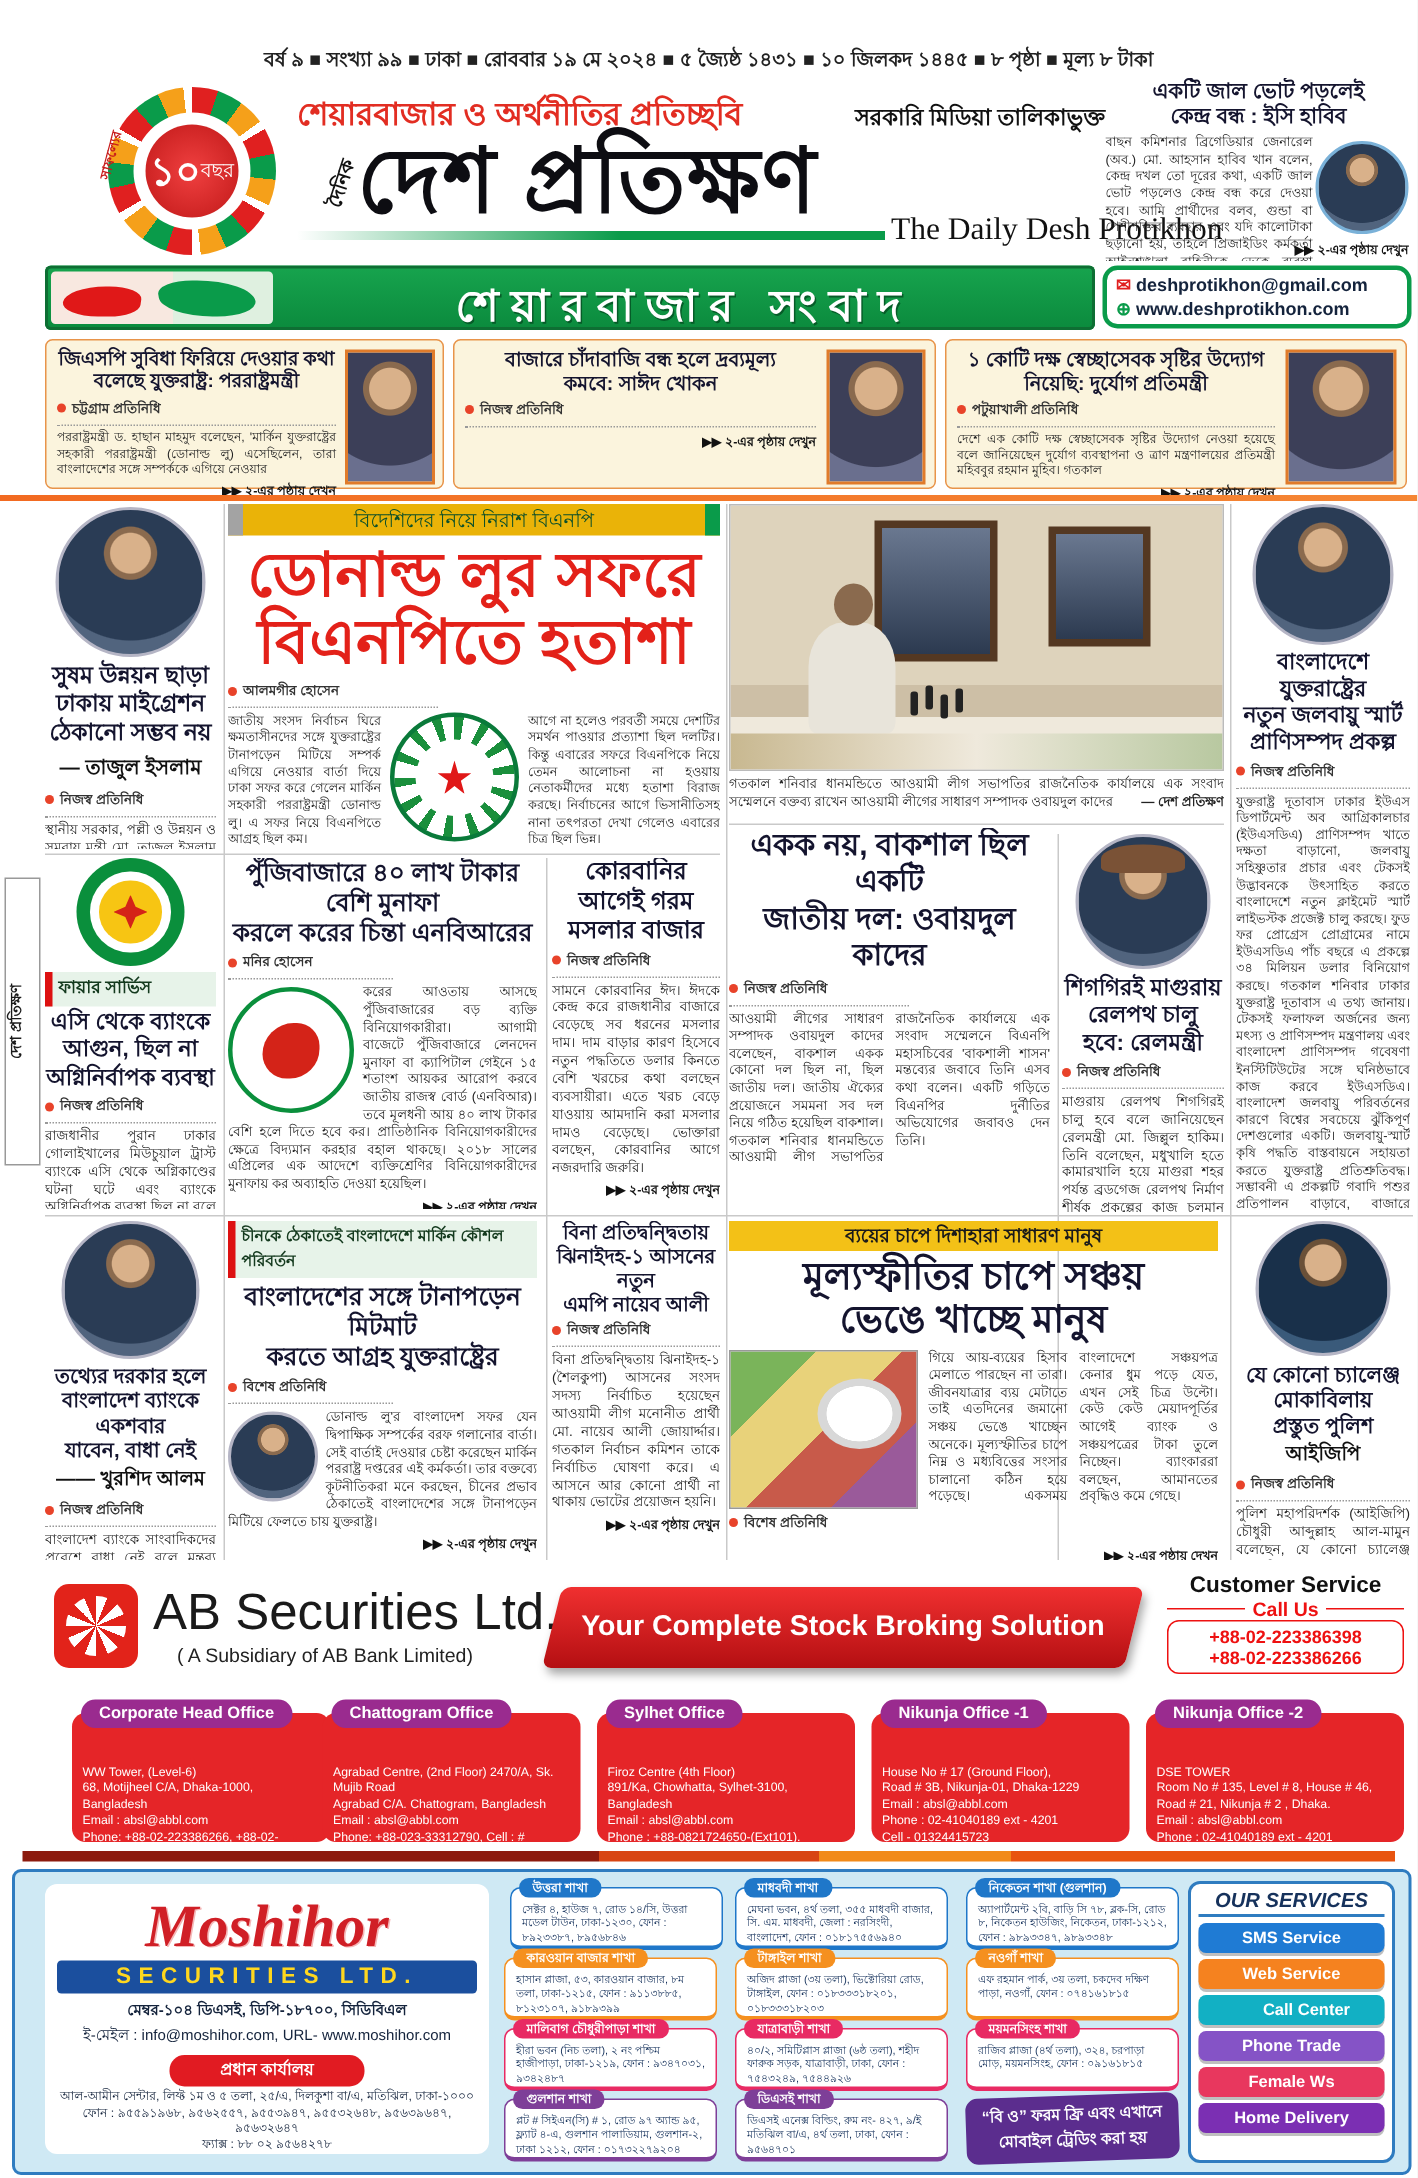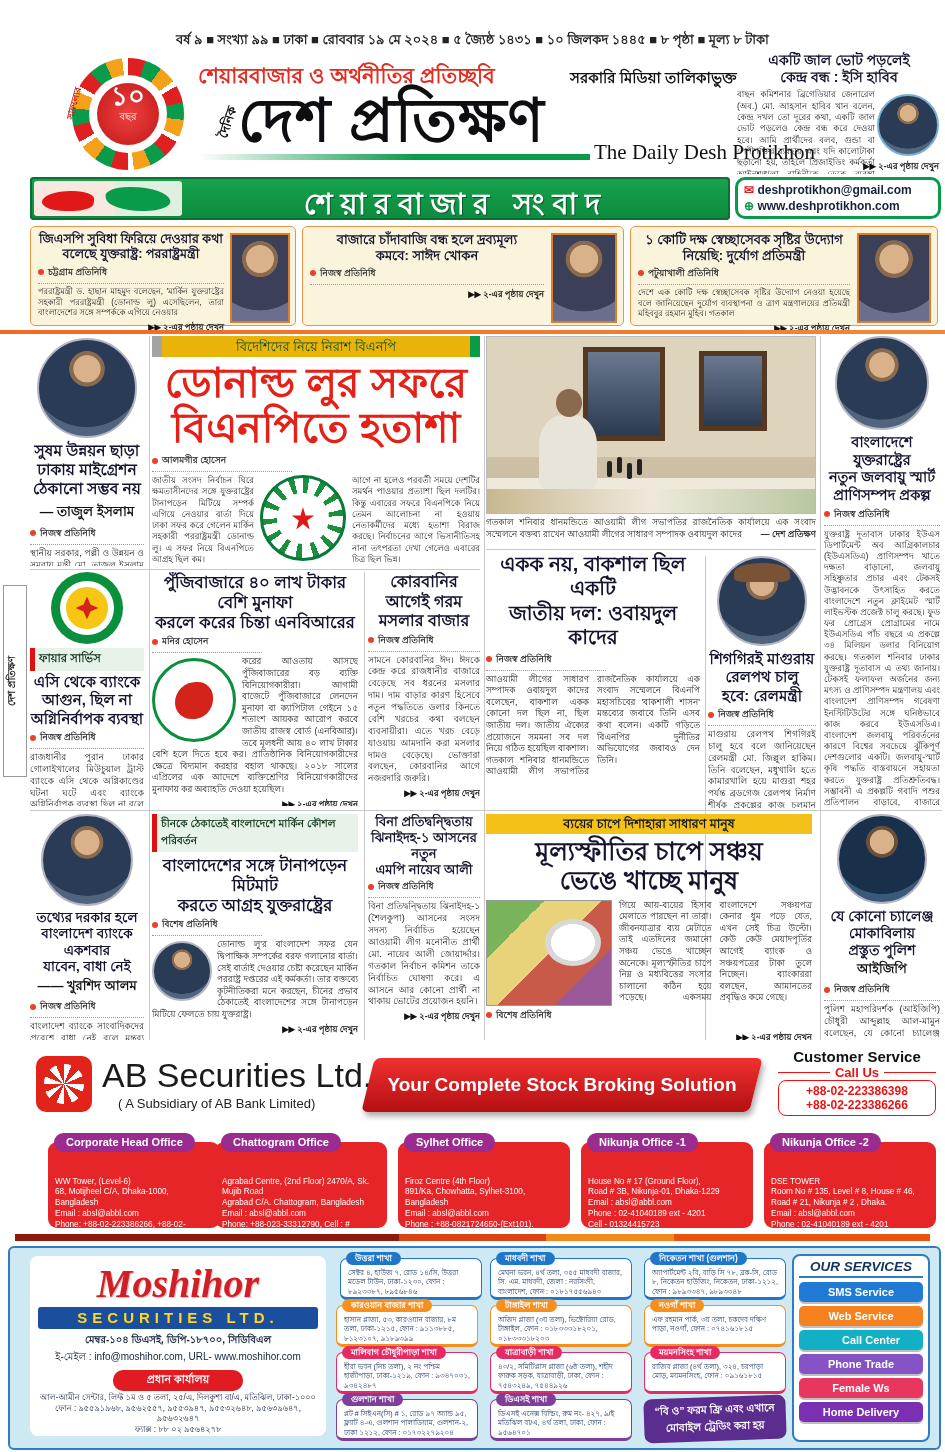--- a/index.html
+++ b/index.html
@@ -67,23 +67,23 @@
 
 <div id="page">
 
   <div class="abs ctr" style="top:30px;left:0;width:100%;font-size:13px;font-weight:600;color:#222">বর্ষ ৯  ■  সংখ্যা ৯৯  ■  ঢাকা  ■  রোববার ১৯ মে ২০২৪  ■  ৫ জ্যৈষ্ঠ ১৪৩১  ■  ১০ জিলকদ ১৪৪৫  ■  ৮ পৃষ্ঠা  ■  মূল্য ৮ টাকা</div>
 
   <div class="abs" style="left:72px;top:58px;width:112px;height:112px;border-radius:50%;
               background:repeating-conic-gradient(#e02020 0 18deg,#0a9b4a 18deg 36deg,#f5a01a 36deg 54deg,#fff 54deg 60deg);
               display:flex;align-items:center;justify-content:center">
     <span class="abs" style="left:-14px;top:38px;transform:rotate(-75deg);font-size:9px;color:#c81c1c;font-weight:bold">সাফল্যের</span>
     <div style="width:78px;height:78px;border-radius:50%;background:#fff;display:flex;align-items:center;justify-content:center">
-      <div style="width:62px;height:62px;border-radius:50%;background:radial-gradient(circle,#f04040,#c01818);display:flex;flex-direction:column;align-items:center;color:#fff">
+      <div style="width:62px;height:62px;border-radius:50%;background:radial-gradient(circle,#f04040,#c01818);display:flex;flex-direction:row;align-items:center;justify-content:center;color:#fff">
         <span style="font-size:26px;font-weight:bold;line-height:1">১০</span>
-        <span style="font-size:10px">বছর</span>
+        <span style="font-size:13px">বছর</span>
       </div>
     </div>
   </div>
 
   <div class="abs" style="left:198px;top:60px;font-size:21px;font-weight:bold;color:#e22d22">শেয়ারবাজার ও অর্থনীতির প্রতিচ্ছবি</div>
   <div class="abs" style="left:570px;top:66px;font-size:15px;font-weight:bold;color:#111">সরকারি মিডিয়া তালিকাভুক্ত</div>
   <div class="abs" style="left:212px;top:112px;transform:rotate(-72deg);font-size:13px;font-weight:bold;color:#111">দৈনিক</div>
   <div class="abs" style="left:238px;top:74px;font-size:60px;font-weight:800;letter-spacing:1px;color:#0d0d12">দেশ প্রতিক্ষণ</div>
   <div class="abs" style="left:198px;top:154px;width:392px;height:6px;background:linear-gradient(90deg,#ffffff,#0a9b4a 55%,#0a9b4a)"></div>
   <div class="abs" style="left:594px;top:140px;font-family:'Liberation Serif',serif;font-size:21px;color:#111">The Daily Desh Protikhon</div>

